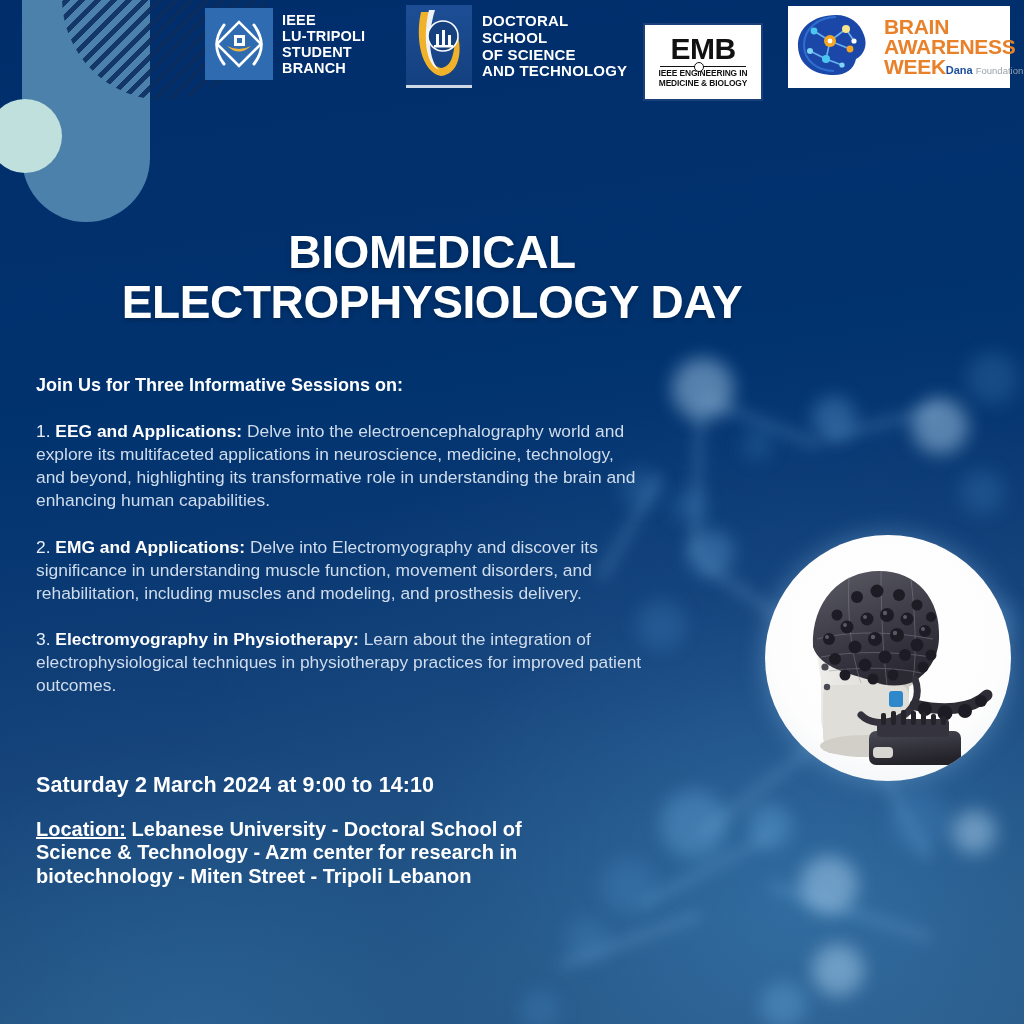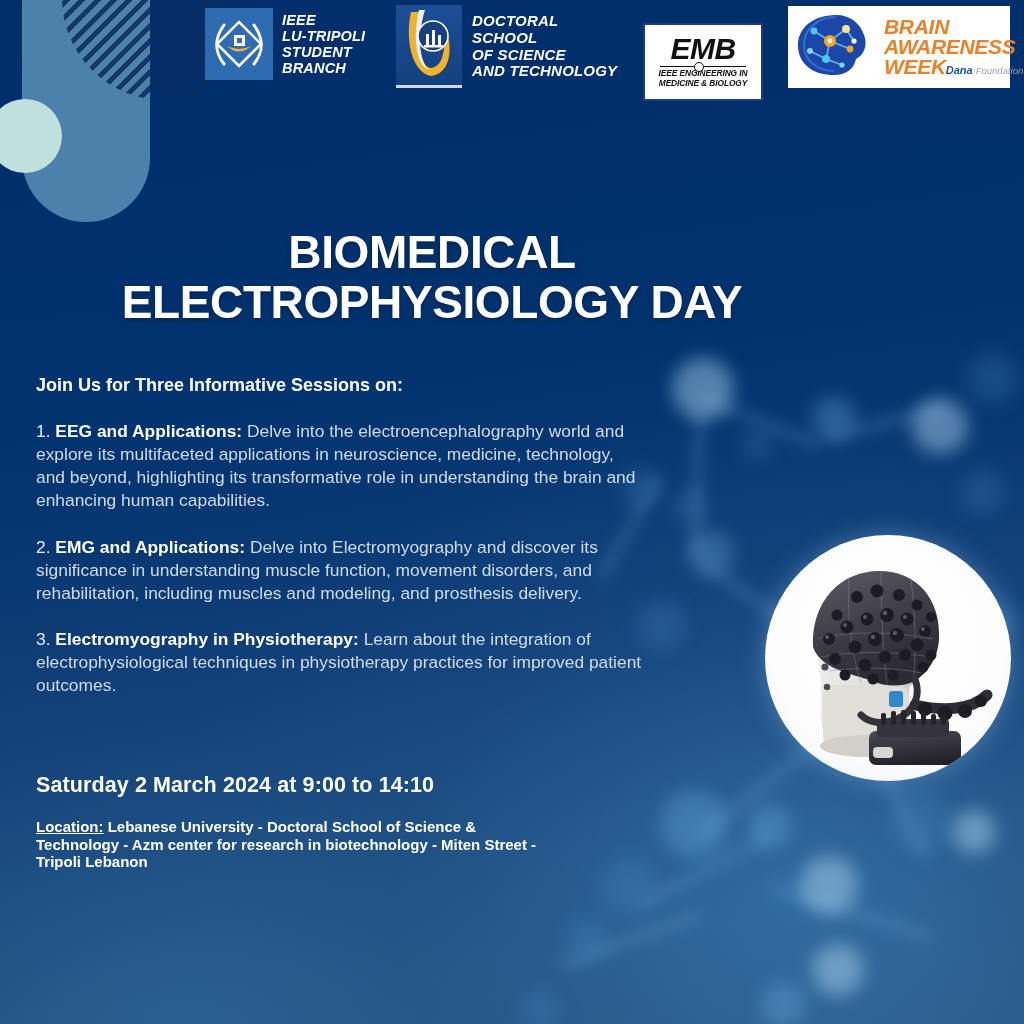--- a/index.html
+++ b/index.html
@@ -78,21 +78,20 @@
 
   
   .logos {
     position: absolute;
     left: 0; top: 0;
     width: 1024px;
     height: 100px;
     display: flex;
     align-items: flex-start;
     pointer-events: none;
-    font-style: italic;
   }
   .logo-block { position: absolute; display: flex; align-items: center; }
 
   
   #logo-ieee { left: 205px; top: 8px; }
   .ieee-mark {
     width: 68px; height: 72px;
     background: #2f6bb0;
     display: flex; align-items: center; justify-content: center;
     flex: 0 0 auto;
@@ -102,21 +101,21 @@
     color: #ffffff;
     font-weight: bold;
     font-size: 14.5px;
     line-height: 1.12;
     letter-spacing: .2px;
     text-transform: uppercase;
     white-space: pre-line;
   }
 
   
-  #logo-ds { left: 396px; top: 5px; }
+  #logo-ds { left: 406px; top: 5px; }
   .ds-mark {
     width: 66px; height: 80px;
     background: linear-gradient(180deg,#1d4e95 0%, #14407f 100%);
     display: flex; align-items: center; justify-content: center;
     flex: 0 0 auto;
     border-bottom: 3px solid #cfd9e6;
   }
   .ds-text {
     margin-left: 10px;
     color: #ffffff;
@@ -219,21 +218,21 @@
     font-weight: bold;
     font-size: 21.5px;
     letter-spacing: .1px;
   }
   #where {
     position: absolute;
     left: 36px; top: 818px;
     width: 520px;
     color: #ffffff;
     font-weight: bold;
-    font-size: 15px;
+    font-size: 20px;
     line-height: 1.17;
   }
   #where .loc-label { text-decoration: underline; }
 
   
   #eeg-photo {
     position: absolute;
     left: 765px; top: 535px;
     width: 246px; height: 246px;
     border-radius: 50%;

